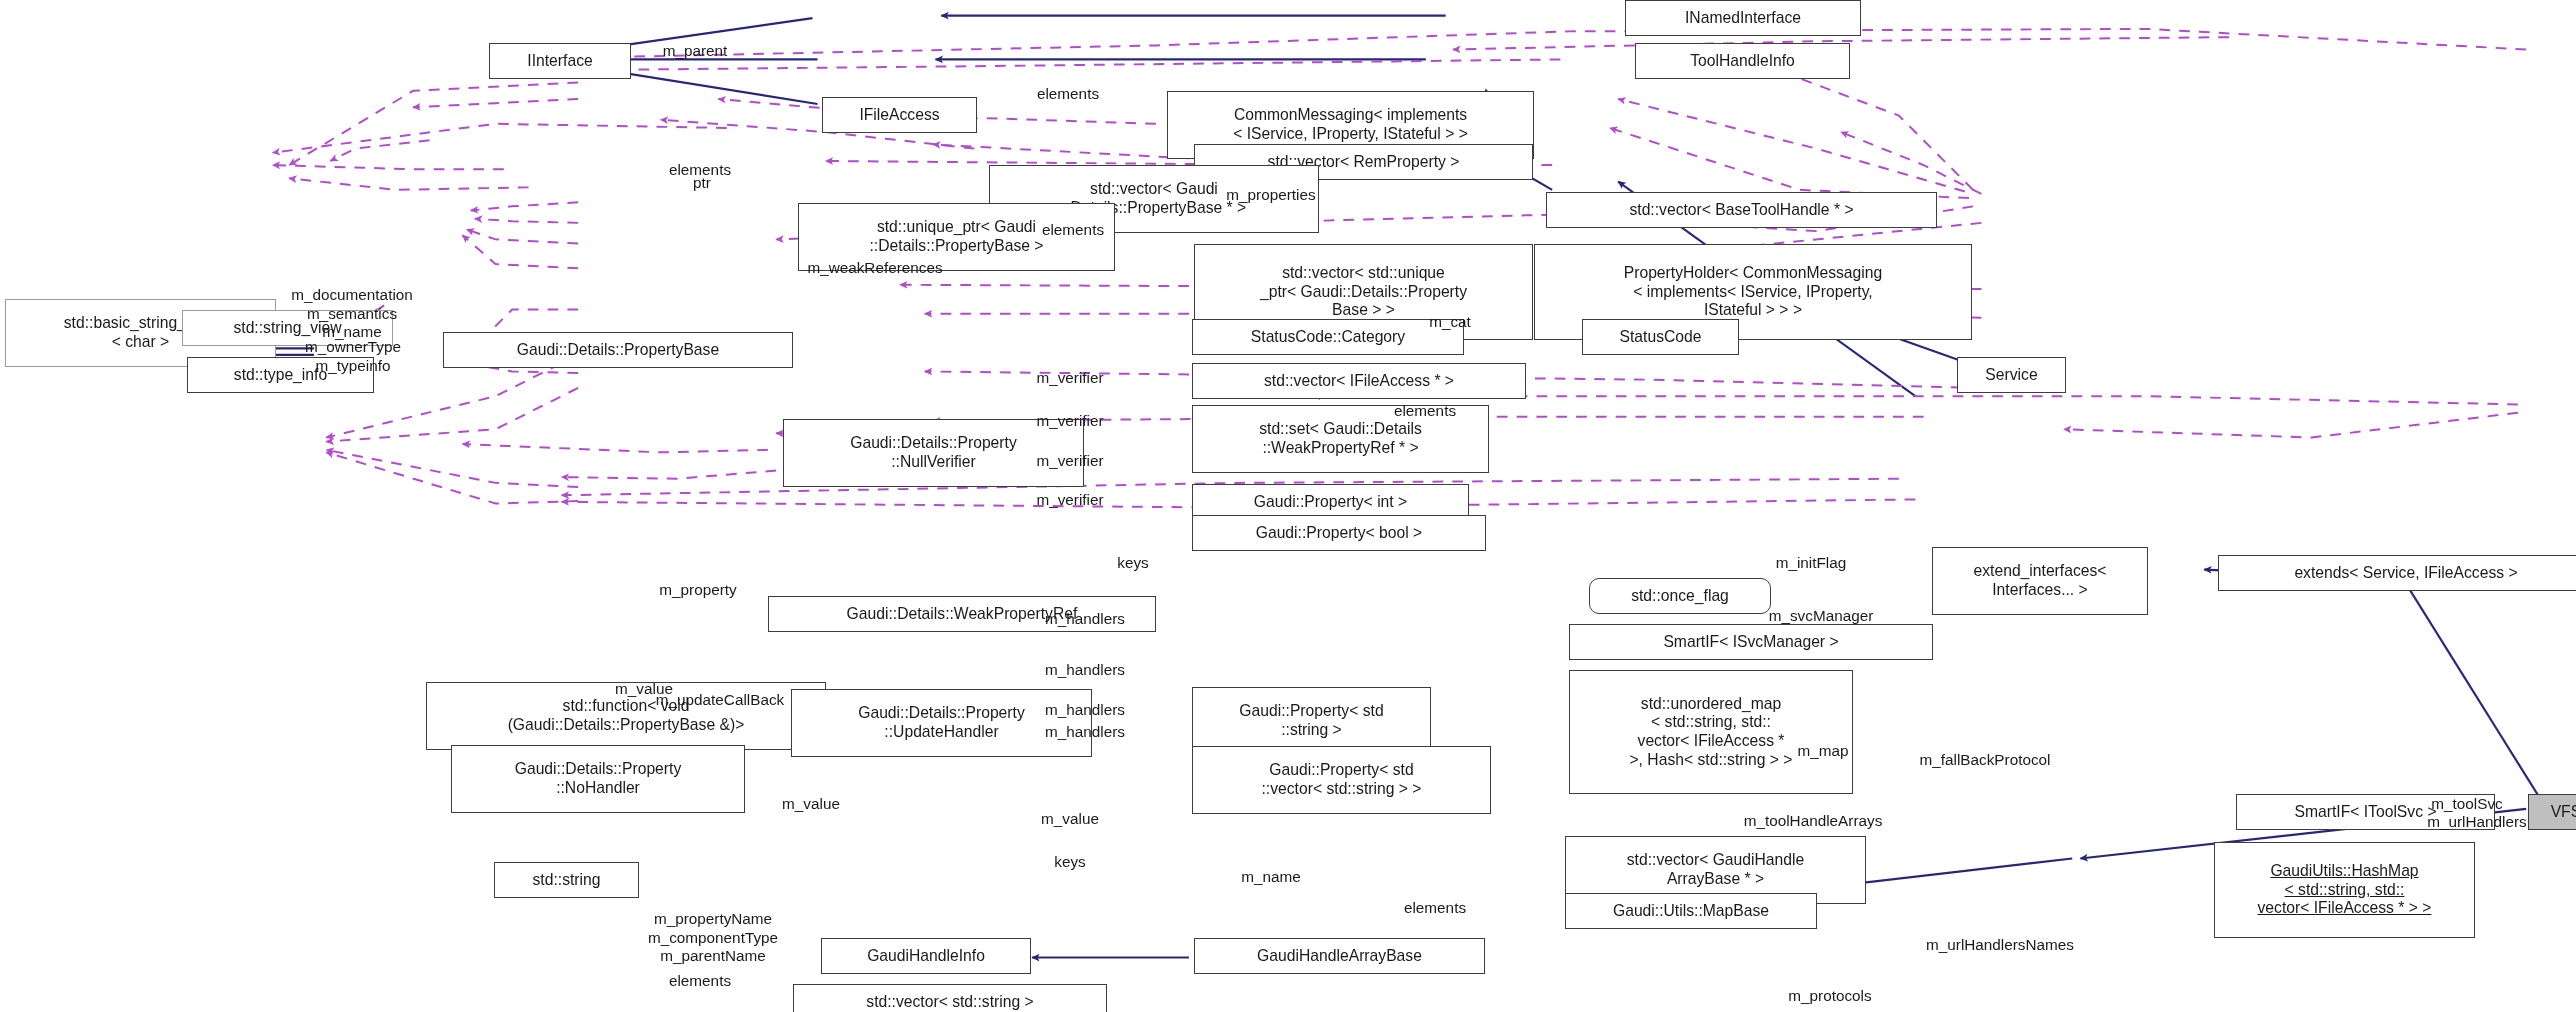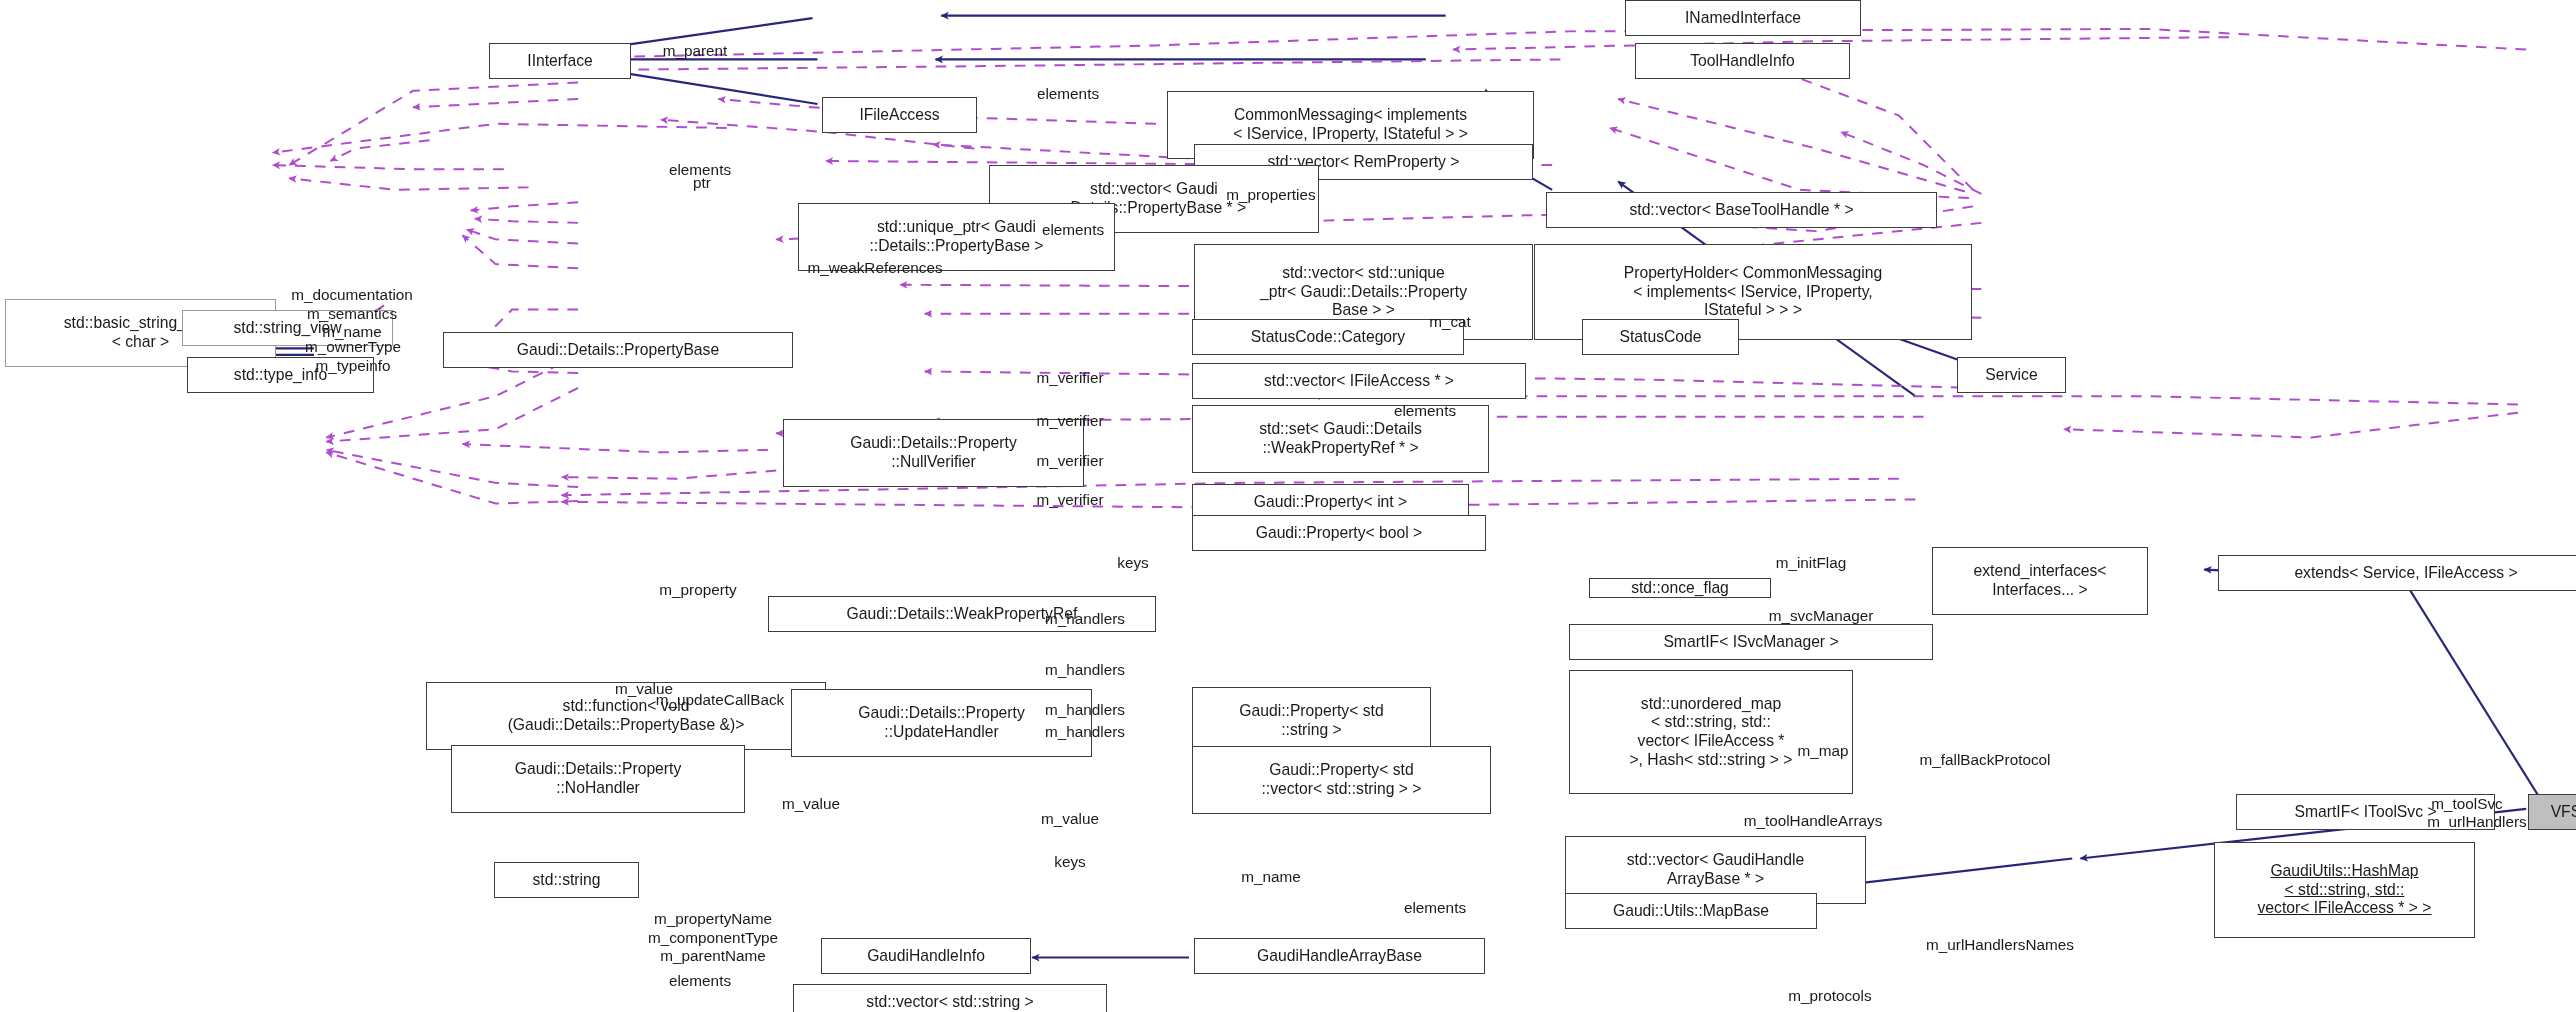--- a/index.html
+++ b/index.html
@@ -150,21 +150,21 @@
     <div class="node" style="left: 1957px; top: 357px; width: 109px; height: 36px;">Service</div>
     <div class="node" style="left: 1192px; top: 405px; width: 297px; height: 68px;">std::set&lt; Gaudi::Details
 ::WeakPropertyRef * &gt;</div>
     <div class="node" style="left: 783px; top: 419px; width: 301px; height: 68px;">Gaudi::Details::Property
 ::NullVerifier</div>
     <div class="node" style="left: 1192px; top: 464px; width: 277px; height: 36px; margin-top: 20px;">Gaudi::Property&lt; int &gt;</div>
     <div class="node" style="left: 1192px; top: 515px; width: 294px; height: 36px;">Gaudi::Property&lt; bool &gt;</div>
     <div class="node" style="left: 1932px; top: 547px; width: 216px; height: 68px;">extend_interfaces&lt;
 Interfaces... &gt;</div>
     <div class="node" style="left: 2218px; top: 555px; width: 376px; height: 36px;">extends&lt; Service, IFileAccess &gt;</div>
-    <div class="node" style="left: 1589px; top: 578px; width: 182px; height: 20px;">std::once_flag</div>
+    <div class="node" style="left: 1589px; top: 578px; width: 182px; height: 36px; border-radius: 10px;">std::once_flag</div>
     <div class="node" style="left: 768px; top: 596px; width: 388px; height: 36px;">Gaudi::Details::WeakPropertyRef</div>
     <div class="node" style="left: 1569px; top: 624px; width: 364px; height: 36px;">SmartIF&lt; ISvcManager &gt;</div>
     <div class="node" style="left: 1569px; top: 670px; width: 284px; height: 124px;">std::unordered_map
 &lt; std::string, std::
 vector&lt; IFileAccess *
 &gt;, Hash&lt; std::string &gt; &gt;</div>
     <div class="node" style="left: 426px; top: 682px; width: 400px; height: 68px;">std::function&lt; void
 (Gaudi::Details::PropertyBase &amp;)&gt;</div>
     <div class="node" style="left: 791px; top: 689px; width: 301px; height: 68px;">Gaudi::Details::Property
 ::UpdateHandler</div>

